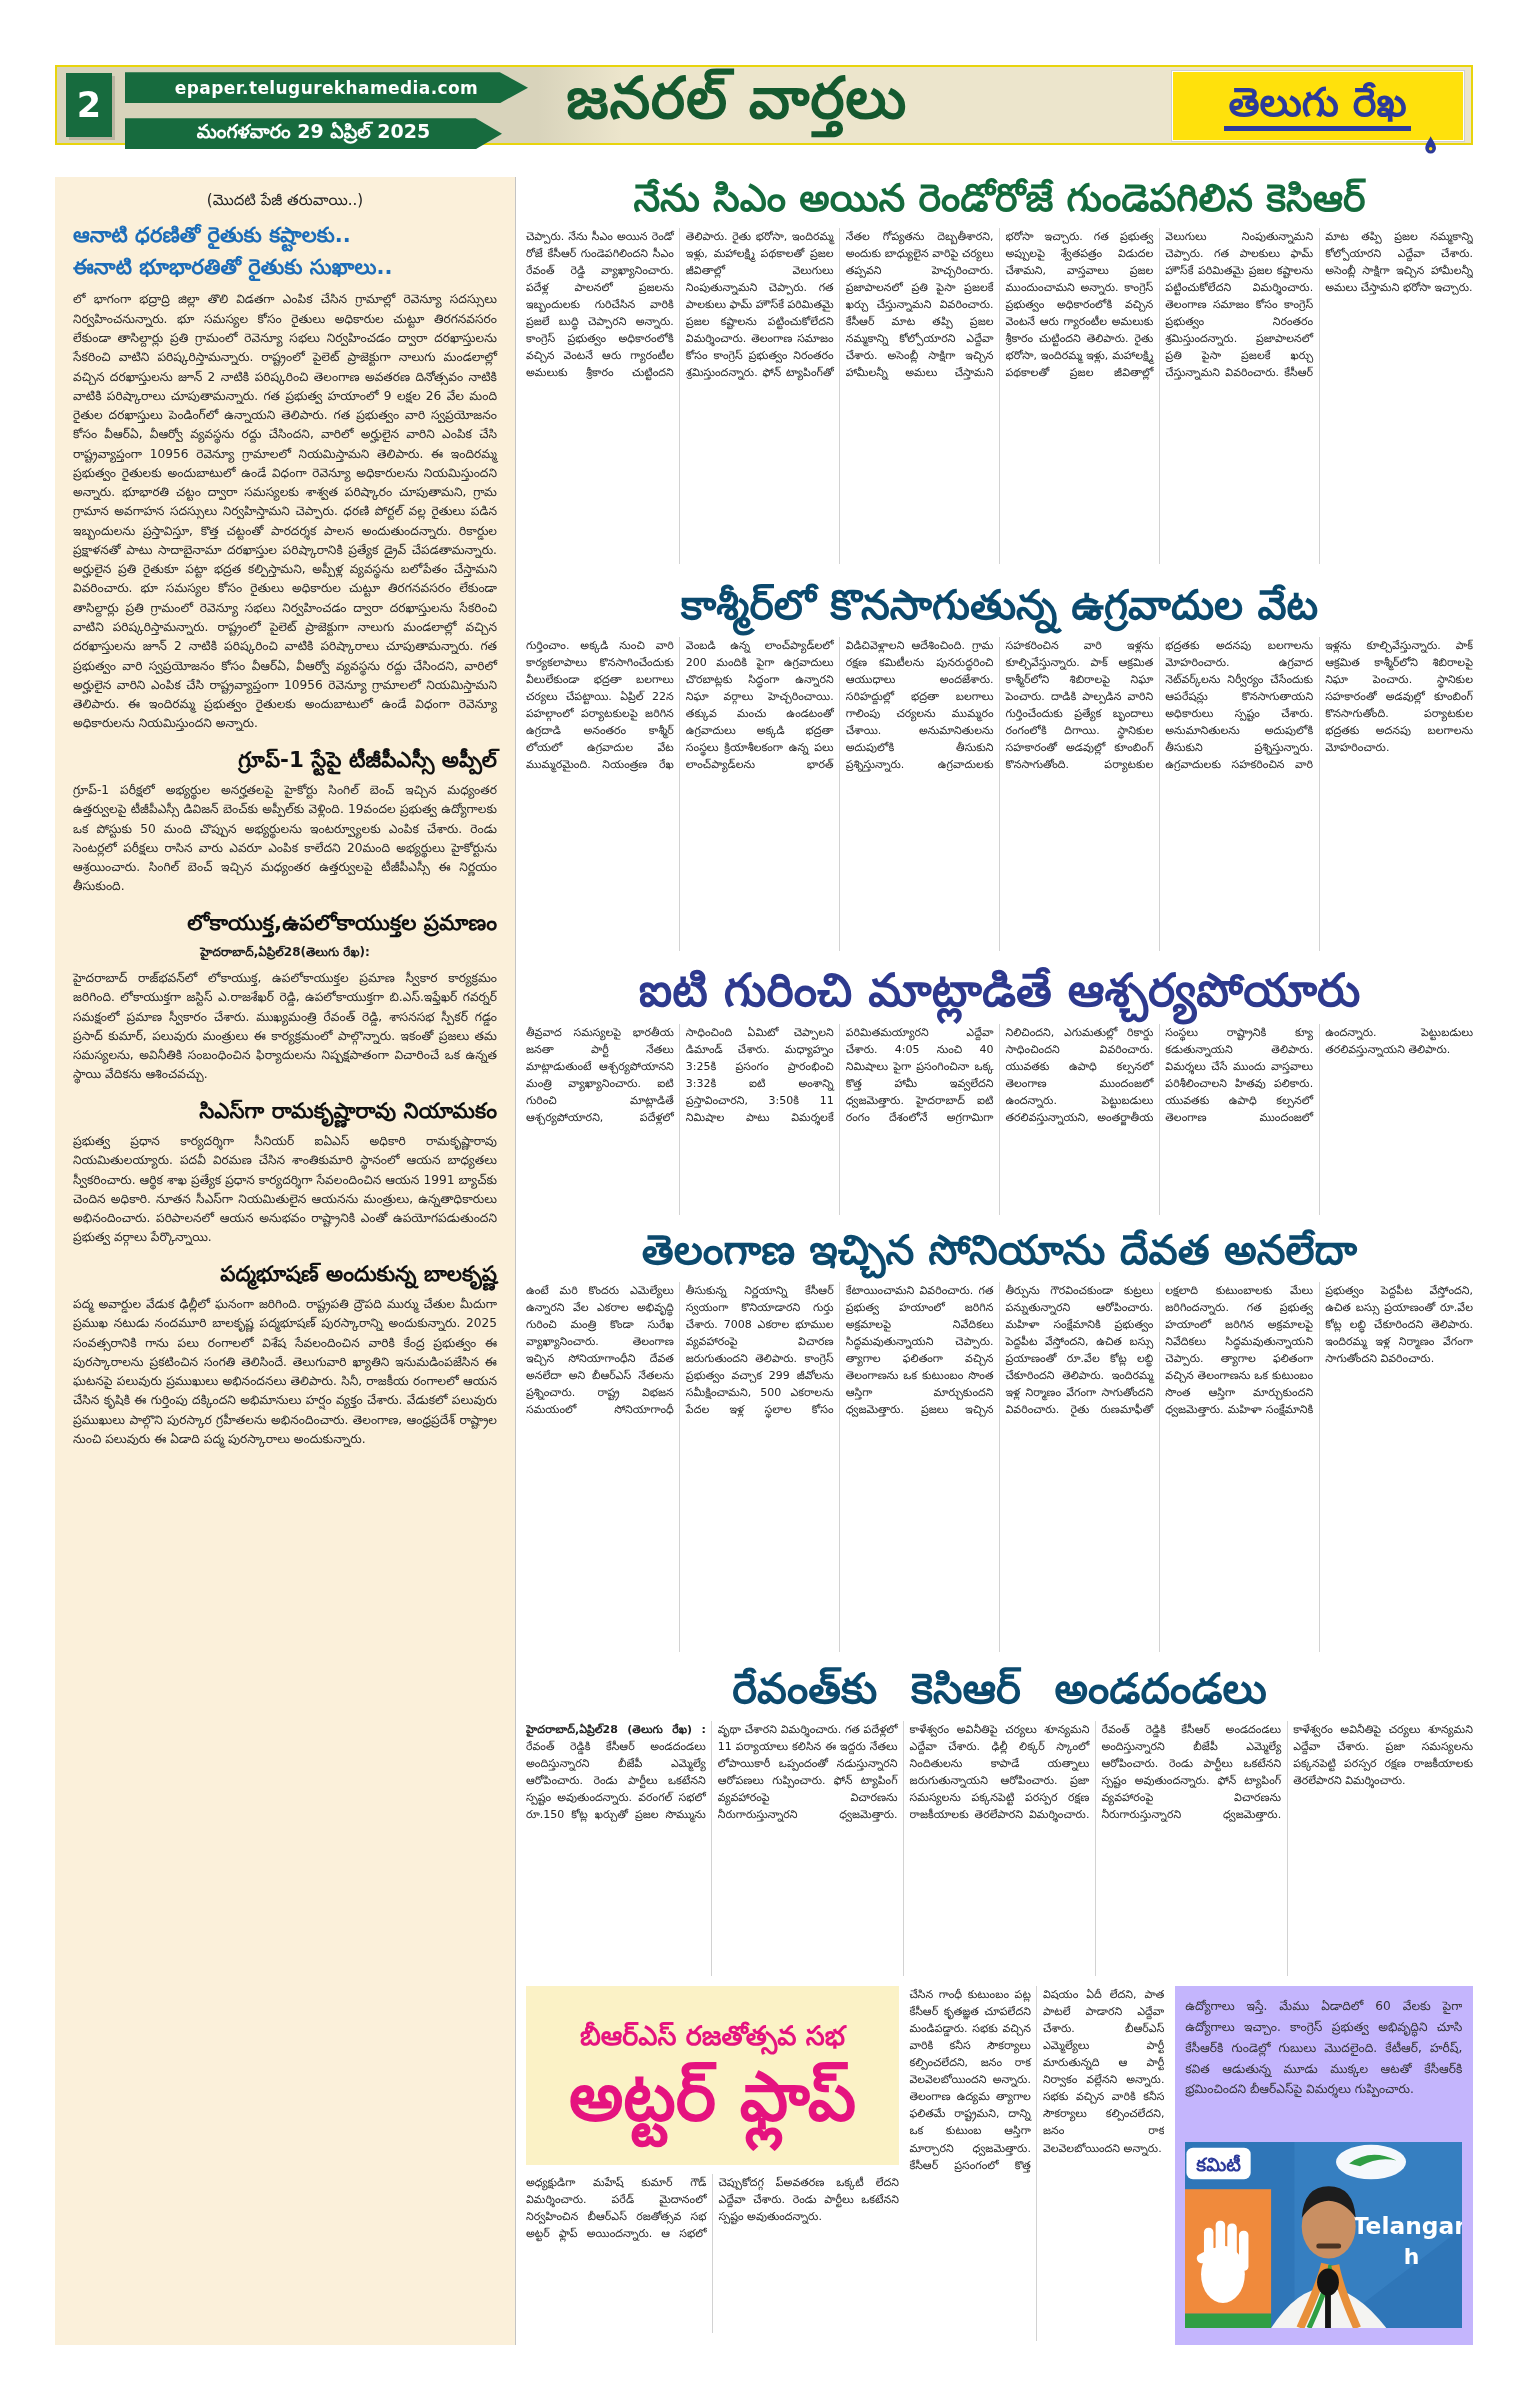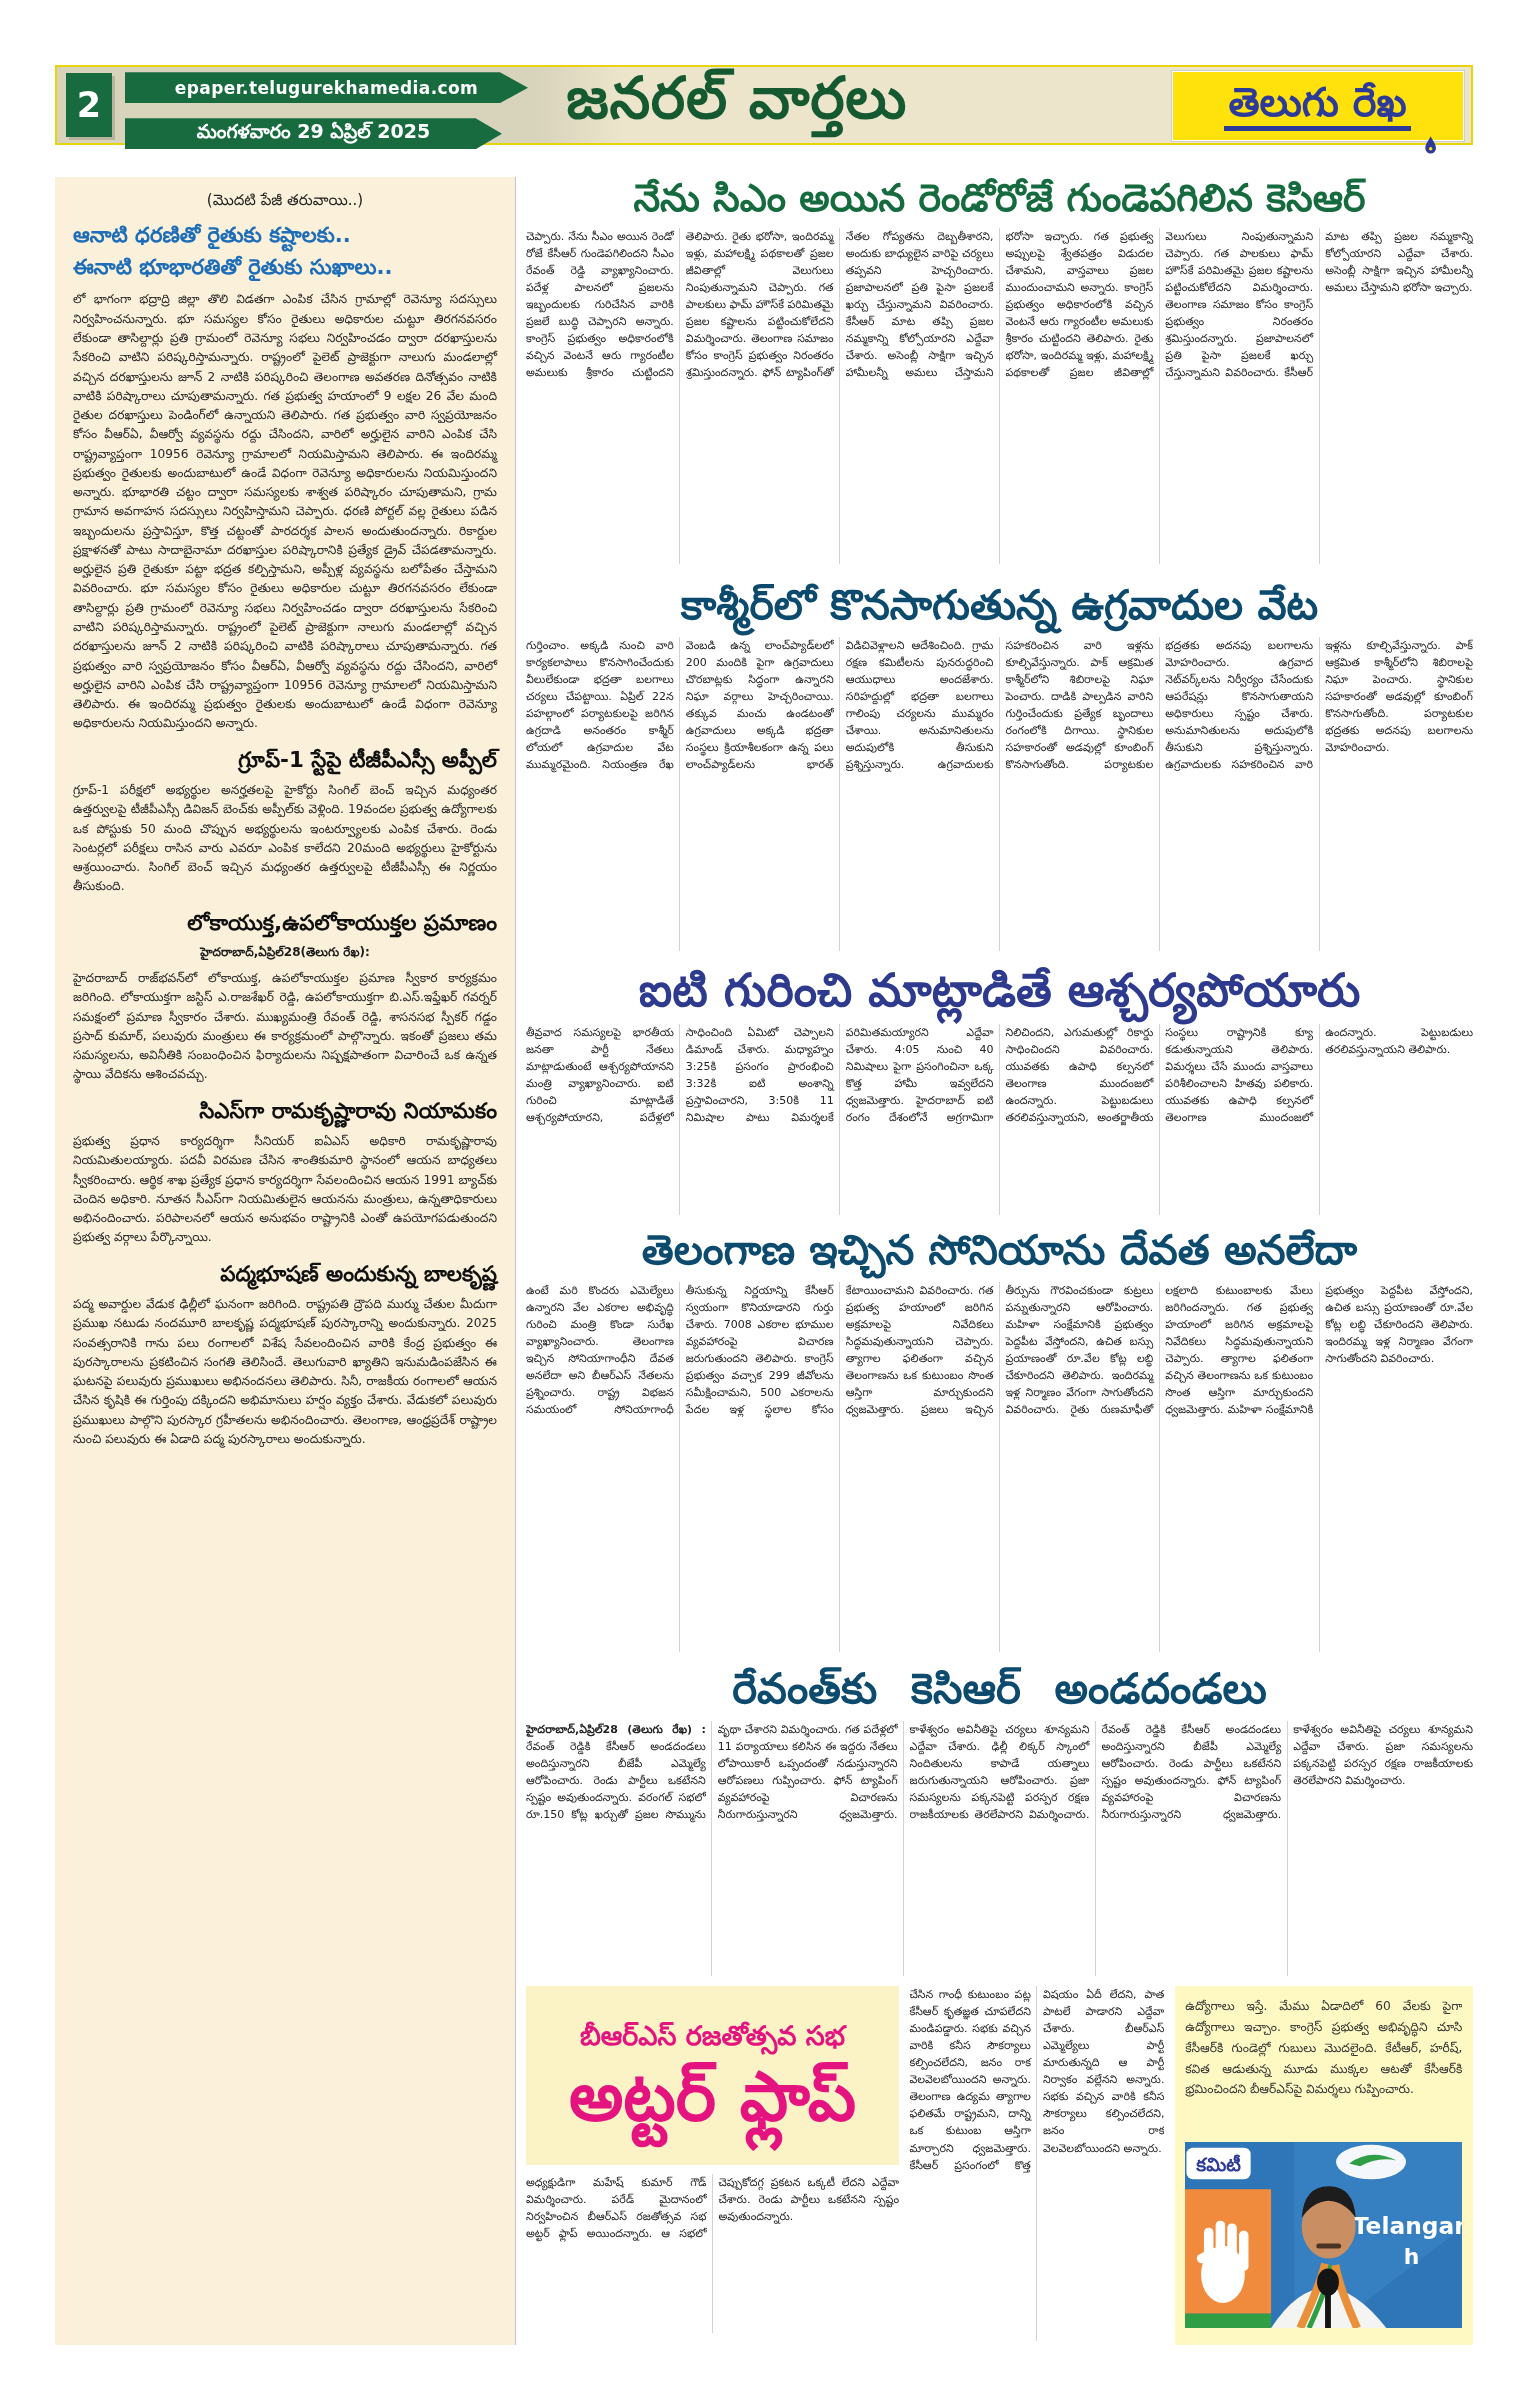--- a/index.html
+++ b/index.html
@@ -55,21 +55,21 @@
   .bottom-band{margin-top:10.4px;display:flex;gap:10.4px;height:359px;}
   .attar-wrap{width:373px;flex:none;}
   .attar-box{background:#fbf2c6;height:179px;display:flex;flex-direction:column;align-items:center;
              justify-content:center;gap:4.4px;}
   .attar-kicker{color:#e5137f;font-size:27px;font-weight:800;}
   .attar-title{color:#e5137f;font-size:68px;font-weight:800;line-height:1;}
   .attar-body{margin-top:9px;height:159px;column-count:2;column-gap:12px;column-rule:0.7px solid #d2d2d2;
               font-size:11px;line-height:1.55;text-align:justify;overflow:hidden;}
   .mid-body{width:255px;flex:none;column-count:2;column-gap:12px;column-rule:0.7px solid #d2d2d2;
             font-size:11px;line-height:1.55;text-align:justify;overflow:hidden;height:355px;}
-  .right-box{width:298px;flex:none;background:#fef9c3;box-sizing:border-box;padding:10.4px 10.4px 7.4px 10.4px;}
+  .right-box{width:298px;flex:none;background:#c4b5fd;box-sizing:border-box;padding:10.4px 10.4px 7.4px 10.4px;}
   .right-text{font-size:12.2px;line-height:1.7;color:#333;height:140px;overflow:hidden;text-align:justify;}
   .photo{margin-top:6px;width:100%;height:186px;background:#2f76b8;position:relative;overflow:hidden;}
 </style>
 </head>
 <body>
 
 <div class="page">
 
   <div class="header">
     <div class="pageno">2</div>
@@ -127,21 +127,21 @@
       <span>రేవంత్ రెడ్డికి కేసీఆర్ అండదండలు అందిస్తున్నారని బీజేపీ ఎమ్మెల్యే ఆరోపించారు. రెండు పార్టీలు ఒకటేనని స్పష్టం అవుతుందన్నారు. వరంగల్ సభలో రూ.150 కోట్ల ఖర్చుతో ప్రజల సొమ్మును వృథా చేశారని విమర్శించారు. గత పదేళ్లలో 11 పర్యాయాలు కలిసిన ఈ ఇద్దరు నేతలు లోపాయికారీ ఒప్పందంతో నడుస్తున్నారని ఆరోపణలు గుప్పించారు. ఫోన్ ట్యాపింగ్ వ్యవహారంపై విచారణను నీరుగారుస్తున్నారని ధ్వజమెత్తారు. కాళేశ్వరం అవినీతిపై చర్యలు శూన్యమని ఎద్దేవా చేశారు. ఢిల్లీ లిక్కర్ స్కాంలో నిందితులను కాపాడే యత్నాలు జరుగుతున్నాయని ఆరోపించారు. ప్రజా సమస్యలను పక్కనపెట్టి పరస్పర రక్షణ రాజకీయాలకు తెరలేపారని విమర్శించారు. రేవంత్ రెడ్డికి కేసీఆర్ అండదండలు అందిస్తున్నారని బీజేపీ ఎమ్మెల్యే ఆరోపించారు. రెండు పార్టీలు ఒకటేనని స్పష్టం అవుతుందన్నారు. ఫోన్ ట్యాపింగ్ వ్యవహారంపై విచారణను నీరుగారుస్తున్నారని ధ్వజమెత్తారు. కాళేశ్వరం అవినీతిపై చర్యలు శూన్యమని ఎద్దేవా చేశారు. ప్రజా సమస్యలను పక్కనపెట్టి పరస్పర రక్షణ రాజకీయాలకు తెరలేపారని విమర్శించారు.</span>
     </div>
 
     <div class="bottom-band">
 
       <div class="attar-wrap">
         <div class="attar-box">
           <div class="attar-kicker">బీఆర్ఎస్ రజతోత్సవ సభ</div>
           <div class="attar-title">అట్టర్ ఫ్లాప్</div>
         </div>
-        <div class="attar-body">అధ్యక్షుడిగా మహేష్ కుమార్ గౌడ్ విమర్శించారు. పరేడ్ మైదానంలో నిర్వహించిన బీఆర్ఎస్ రజతోత్సవ సభ అట్టర్ ఫ్లాప్ అయిందన్నారు. ఆ సభలో చెప్పుకోదగ్గ ప్రకటన ఒక్కటీ లేదని ఎద్దేవా చేశారు. రెండు పార్టీలు ఒకటేనని స్పష్టం అవుతుందన్నారు.</div>
+        <div class="attar-body">అధ్యక్షుడిగా మహేష్ కుమార్ గౌడ్ విమర్శించారు. పరేడ్ మైదానంలో నిర్వహించిన బీఆర్ఎస్ రజతోత్సవ సభ అట్టర్ ఫ్లాప్ అయిందన్నారు. ఆ సభలో చెప్పుకోదగ్గ ప్అవతరణ ఒక్కటీ లేదని ఎద్దేవా చేశారు. రెండు పార్టీలు ఒకటేనని స్పష్టం అవుతుందన్నారు.</div>
       </div>
 
       <div class="mid-body">చేసిన గాంధీ కుటుంబం పట్ల కేసీఆర్ కృతజ్ఞత చూపలేదని మండిపడ్డారు. సభకు వచ్చిన వారికి కనీస సౌకర్యాలు కల్పించలేదని, జనం రాక వెలవెలబోయిందని అన్నారు. తెలంగాణ ఉద్యమ త్యాగాల ఫలితమే రాష్ట్రమని, దాన్ని ఒక కుటుంబ ఆస్తిగా మార్చారని ధ్వజమెత్తారు. కేసీఆర్ ప్రసంగంలో కొత్త విషయం ఏదీ లేదని, పాత పాటలే పాడారని ఎద్దేవా చేశారు. బీఆర్ఎస్ ఎమ్మెల్యేలు పార్టీ మారుతున్నది ఆ పార్టీ నిర్వాకం వల్లేనని అన్నారు. సభకు వచ్చిన వారికి కనీస సౌకర్యాలు కల్పించలేదని, జనం రాక వెలవెలబోయిందని అన్నారు.</div>
 
       <div class="right-box">
         <div class="right-text">ఉద్యోగాలు ఇస్తే. మేము ఏడాదిలో 60 వేలకు పైగా ఉద్యోగాలు ఇచ్చాం. కాంగ్రెస్ ప్రభుత్వ అభివృద్ధిని చూసి కేసీఆర్‌కి గుండెల్లో గుబులు మొదలైంది. కేటీఆర్, హరీష్, కవిత ఆడుతున్న మూడు ముక్కల ఆటతో కేసీఆర్‌కి భ్రమించిందని బీఆర్ఎస్‌పై విమర్శలు గుప్పించారు.</div>
         <div class="photo">
           <svg width="100%" height="100%" viewBox="0 0 380 260" preserveAspectRatio="none">
             <rect x="0" y="0" width="380" height="260" fill="#2f76b8"></rect>
             <polygon points="150,0 380,0 380,120 200,260 150,260" fill="#3d86c9" opacity="0.55"></polygon>

